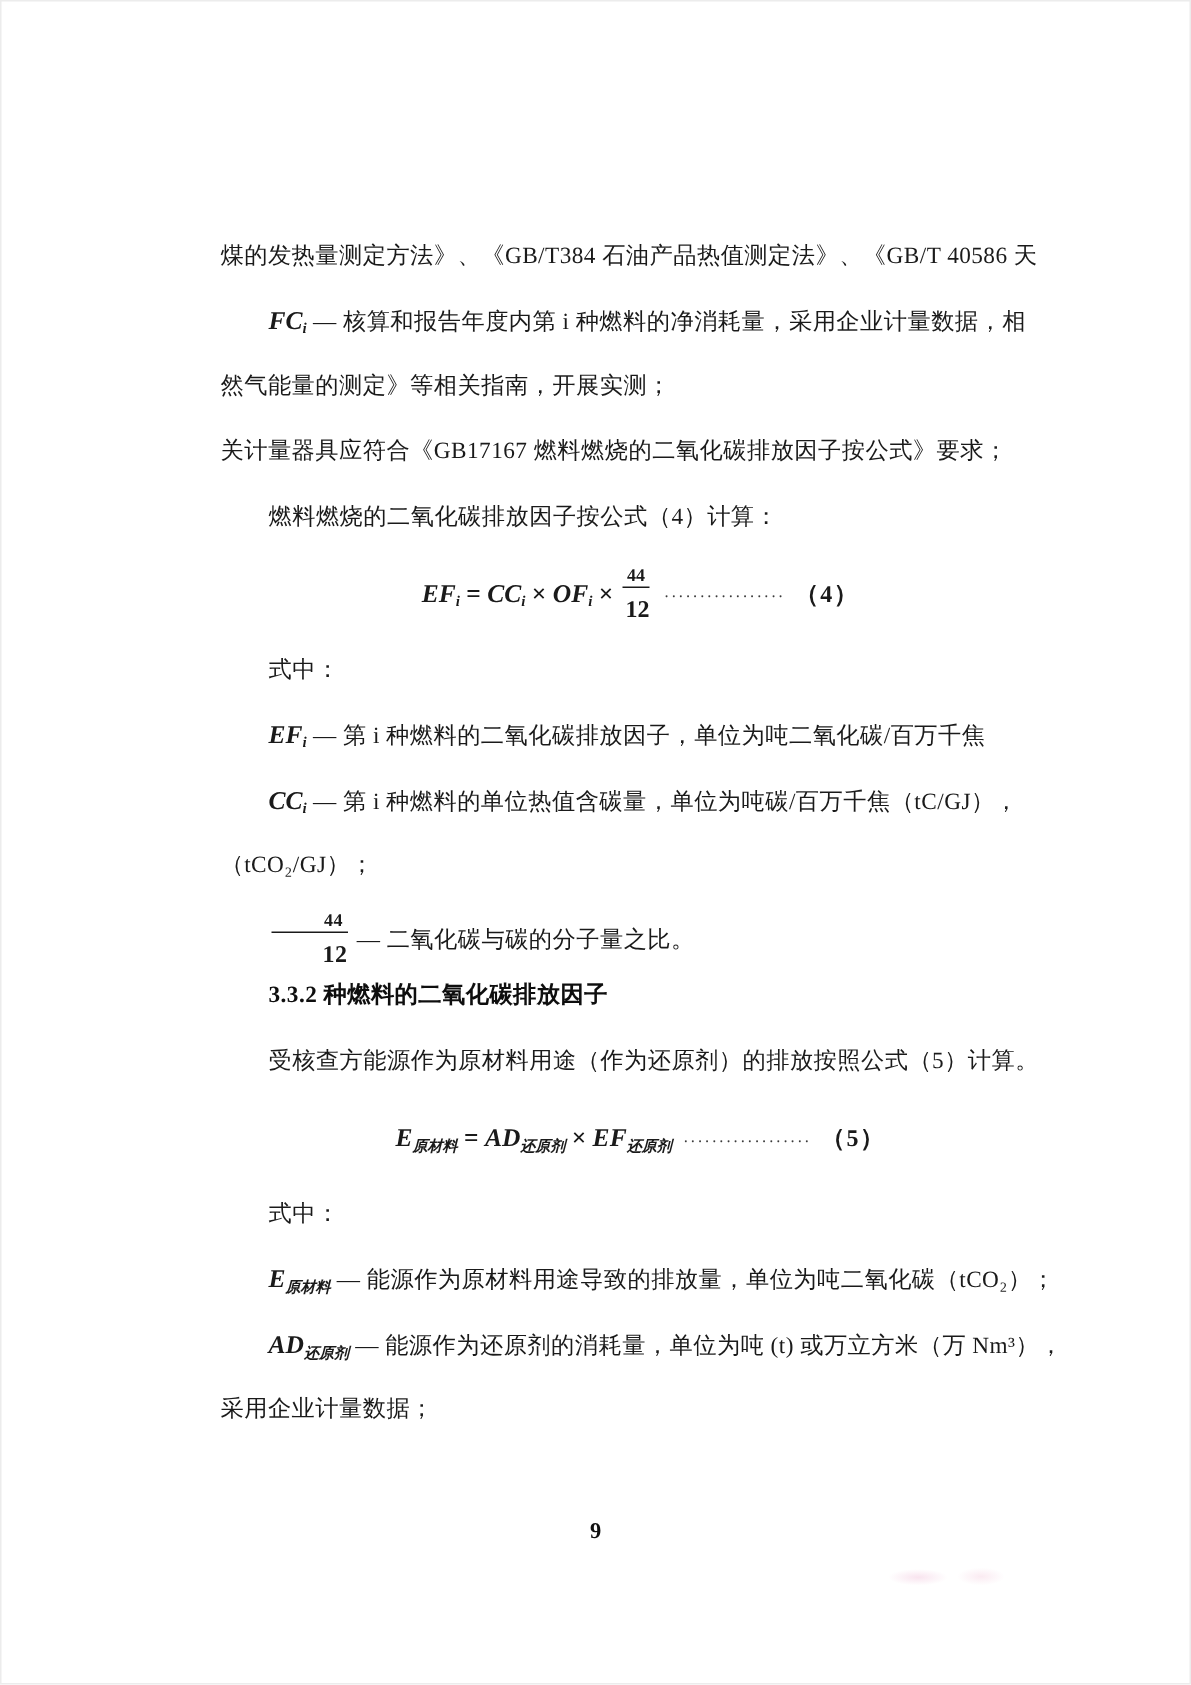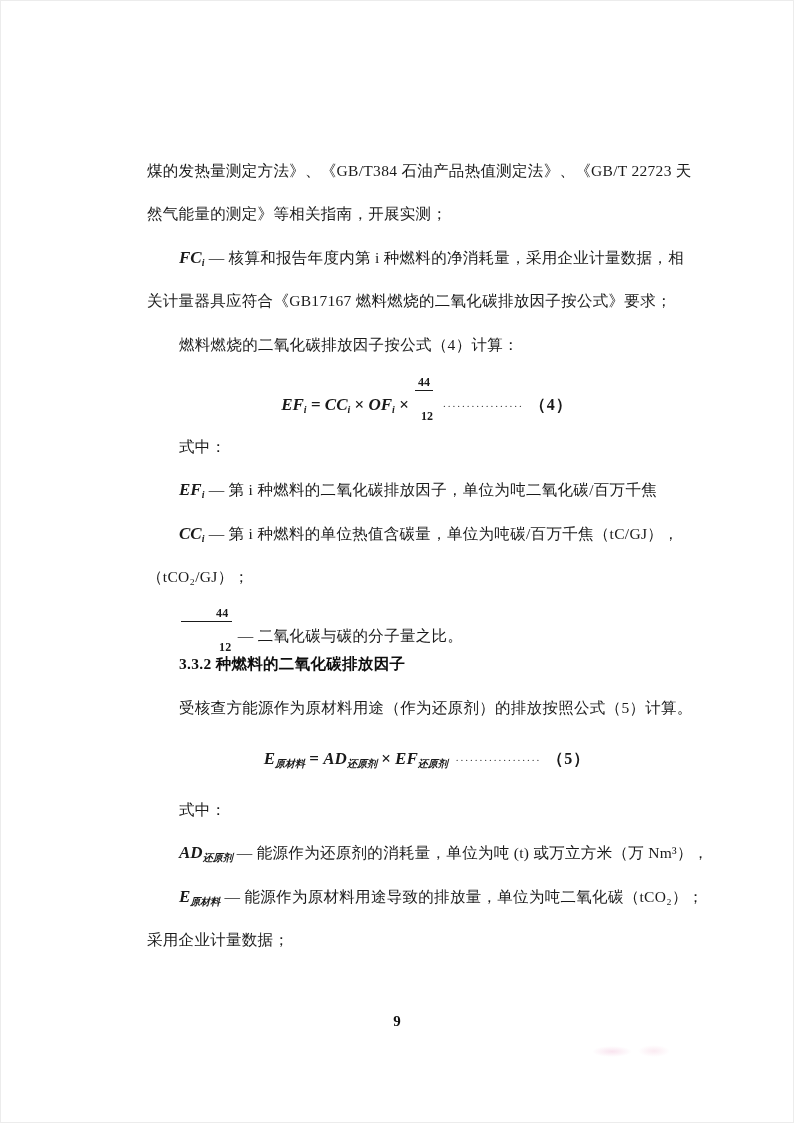--- a/index.html
+++ b/index.html
@@ -73,23 +73,23 @@
   }
   .frac .top {
     display: block;
     font-size: 12px;
     line-height: 13px;
     border-bottom: 1.4px solid #1a1a1a;
     padding: 0 3px 1px 3px;
   }
   .frac .bot {
     display: block;
-    font-size: 12px;
+    font-size: 16px;
     line-height: 13px;
-    padding-top: 19px;
+    padding-top: 8px;
     font-family: Liberation Serif, serif;
   }
   .dots {
     font-size: 11px;
     letter-spacing: 2px;
     color: #3a3a3a;
     font-weight: normal;
     margin: 0 6px 0 8px;
     position: relative;
     top: -3px;
@@ -123,37 +123,37 @@
   .a2 {
     left: 638px; top: 1045px; width: 32px; height: 12px;
     background: radial-gradient(ellipse at center, rgba(246,214,228,0.5) 0%, rgba(246,214,228,0) 70%);
   }
 </style>
 </head>
 <body>
 
 <div class="page">
   <main class="content">
-      <p class="line">煤的发热量测定方法》、《GB/T384 石油产品热值测定法》、《GB/T 22723 天</p>
+      <p class="line">煤的发热量测定方法》、《GB/T384 石油产品热值测定法》、《GB/T 40586 天</p>
+      <p class="line indent"><span class="var">FC<sub>i</sub></span> — 核算和报告年度内第 i 种燃料的净消耗量，采用企业计量数据，相</p>
       <p class="line">然气能量的测定》等相关指南，开展实测；</p>
-      <p class="line indent"><span class="var">FC<sub>i</sub></span> — 核算和报告年度内第 i 种燃料的净消耗量，采用企业计量数据，相</p>
       <p class="line">关计量器具应符合《GB17167 燃料燃烧的二氧化碳排放因子按公式》要求；</p>
       <p class="line indent">燃料燃烧的二氧化碳排放因子按公式（4）计算：</p>
       <p class="line formula center"><span class="var">EF<sub>i</sub></span> = <span class="var">CC<sub>i</sub></span> × <span class="var">OF<sub>i</sub></span> × <span class="frac"><span class="top">44</span><span class="bot">12</span></span><span class="dots">.................</span><span class="fnum">（4）</span></p>
       <p class="line indent">式中：</p>
       <p class="line indent"><span class="var">EF<sub>i</sub></span> — 第 i 种燃料的二氧化碳排放因子，单位为吨二氧化碳/百万千焦</p>
       <p class="line indent"><span class="var">CC<sub>i</sub></span> — 第 i 种燃料的单位热值含碳量，单位为吨碳/百万千焦（tC/GJ），</p>
       <p class="line">（tCO₂/GJ）；</p>
       <p class="line indent"><span class="frac"><span class="top">44</span><span class="bot">12</span></span> — 二氧化碳与碳的分子量之比。</p>
       <p class="line indent bold">3.3.2 种燃料的二氧化碳排放因子</p>
       <p class="line indent">受核查方能源作为原材料用途（作为还原剂）的排放按照公式（5）计算。</p>
       <p class="line formula center"><span class="var">E<sub>原材料</sub></span> = <span class="var">AD<sub>还原剂</sub></span> × <span class="var">EF<sub>还原剂</sub></span><span class="dots">..................</span><span class="fnum">（5）</span></p>
       <p class="line indent">式中：</p>
+      <p class="line indent"><span class="var">E<sub>原材料</sub></span> — 能源作为原材料用途导致的排放量，单位为吨二氧化碳（tCO₂）；</p>
       <p class="line indent"><span class="var">AD<sub>还原剂</sub></span> — 能源作为还原剂的消耗量，单位为吨 (t) 或万立方米（万 Nm³），</p>
-      <p class="line indent"><span class="var">E<sub>原材料</sub></span> — 能源作为原材料用途导致的排放量，单位为吨二氧化碳（tCO₂）；</p>
       <p class="line">采用企业计量数据；</p>
     </main>
   <div class="artifact a1"></div>
   <div class="artifact a2"></div>
   <footer class="footer">
     <span class="pagenum">9</span>
   </footer>
 </div>
 
 </body></html>

